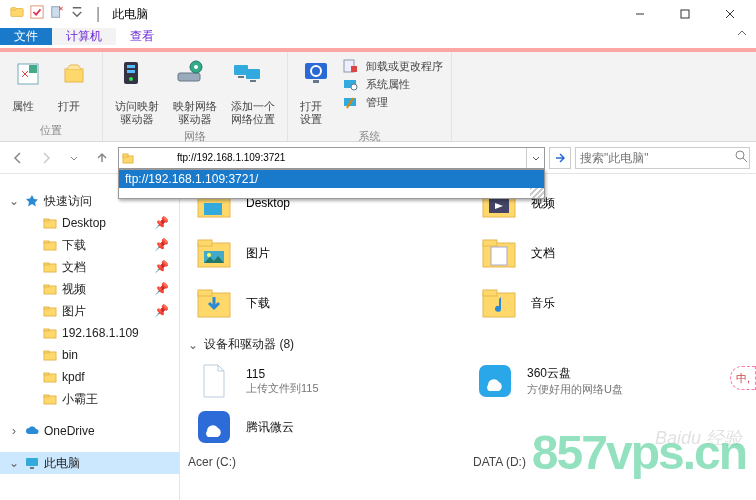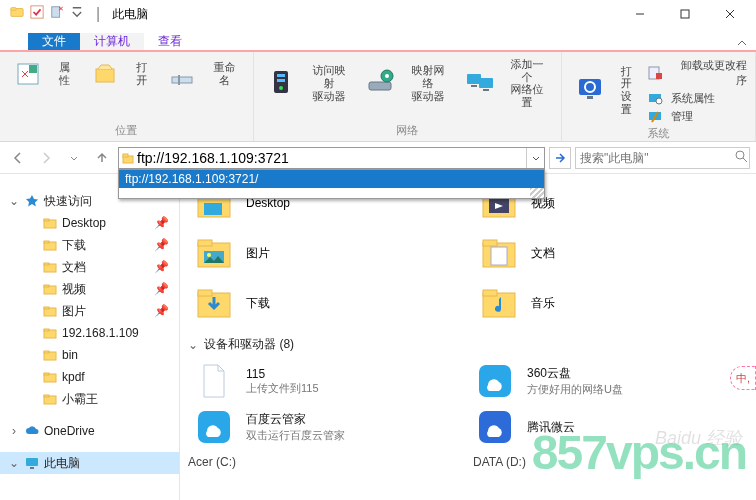--- a/index.html
+++ b/index.html
@@ -9,45 +9,45 @@
   .titlebar { height: 28px; display: flex; align-items: center; padding: 0 4px; background: #fff; }
   .titlebar .qat { display: flex; gap: 6px; align-items: center; padding-left: 6px; }
   .titlebar .qat svg { width: 14px; height: 14px; }
   .titlebar .sep { color: #888; margin: 0 6px; }
   .titlebar .title { font-size: 12px; color: #000; }
   .win-controls { margin-left: auto; display: flex; }
   .win-controls .wc { width: 45px; height: 28px; display: flex; align-items: center; justify-content: center; }
   .win-controls .wc svg { width: 10px; height: 10px; }
 
   
-  .tabs { height: 24px; display: flex; align-items: flex-end; border-bottom: 2px solid #fca5a5; padding-left: 28px; }
+  .tabs { height: 24px; display: flex; align-items: flex-start; border-bottom: 4px solid #fca5a5; }
   .tab { padding: 0 14px; font-size: 12px; display: flex; align-items: center; color: #6d28d9; }
   .tab.file { background: #1979ca; color: #fff; }
   .tab.active { background: #f3f3f3; }
   .ribbon-expand { margin-left: auto; padding: 0 8px; display: flex; align-items: center; }
 
   
   .ribbon { height: 90px; background: #f3f3f3; border-bottom: 1px solid #d9d9d9; display: flex; }
   .group { padding: 4px 8px 0 8px; border-right: 1px solid #e3e3e3; display: flex; flex-direction: column; align-items: center; }
   .group .row { display: flex; gap: 6px; }
-  .rbtn { display: flex; flex-direction: row; align-items: center; gap: 10px; padding: 2px 4px; min-width: 38px; }
+  .rbtn { display: flex; flex-direction: column; align-items: flex-start; gap: 10px; padding: 2px 4px; min-width: 38px; }
   .rbtn .ic { width: 32px; height: 32px; display: flex; align-items: center; justify-content: center; }
   .rbtn .lbl { font-size: 11px; color: #444; text-align: center; line-height: 1.15; white-space: pre-line; }
   .group-label { font-size: 11px; color: #888; margin-top: auto; padding: 2px 0 3px 0; }
   .mini-list { display: flex; flex-direction: column; gap: 2px; padding-top: 2px; justify-content: flex-start;}
   .mini-item { display: flex; align-items: center; gap: 8px; font-size: 11px; color: #444; text-align: right; }
   .mini-item .mi { width: 16px; height: 16px; }
 
   
   .navbar { height: 32px; background: #fff; display: flex; align-items: center; padding: 4px 6px; gap: 4px; border-bottom: 1px solid #e5e5e5; }
   .nav-arrow { width: 24px; height: 24px; display: flex; align-items: center; justify-content: center; }
   .addr-wrap { flex: 1; position: relative; }
   .addr { height: 22px; border: 1px solid #999; display: flex; align-items: center; background: #fff; }
   .addr .fic { width: 18px; display: flex; align-items: center; justify-content: center; }
-  .addr input { border: none; outline: none; flex: 1; font-size: 14px; height: 100%; }
+  .addr input { border: none; outline: none; flex: 1; font-size: 10px; height: 100%; margin-left: 40px; }
   .addr .dd { width: 18px; display: flex; align-items: center; justify-content: center; border-left: 1px solid #ccc; height: 100%; }
   .addr-suggest { position: absolute; left: 0; right: 0; top: 22px; border: 1px solid #999; background: #fff; box-shadow: 1px 2px 3px rgba(0,0,0,.3); z-index: 10; }
   .addr-suggest .sitem { background: #1979ca; color: #fff; font-size: 12px; padding: 2px 6px; }
   .addr-suggest .grip { height: 10px; background: repeating-linear-gradient(135deg,#ccc 0 2px,#fff 2px 4px); margin-left: auto; width: 14px; }
   .addr-suggest .griprow { display:flex; justify-content:flex-end; }
   .go-btn { width: 22px; height: 22px; display: flex; align-items: center; justify-content: center; border: 1px solid #ccc; }
   .search { width: 175px; height: 22px; border: 1px solid #ccc; display: flex; align-items: center; padding: 0 4px; }
   .search input { border: none; outline: none; flex: 1; font-size: 12px; color: #666; }
 
   
@@ -151,29 +151,20 @@
       </div>
       <div class="rbtn">
         <div class="ic">
             <svg width="26" height="26" viewBox="0 0 26 26">
               <rect x="4" y="8" width="18" height="13" fill="#ffd86b" stroke="#e6b84f"></rect>
               <path d="M6 8l3-4h8l3 4" fill="#ffe6a0" stroke="#e6b84f"></path>
             </svg>
           </div>
         <div class="lbl">打开</div>
       </div>
-      <div class="rbtn">
-        <div class="ic">
-            <svg width="26" height="26" viewBox="0 0 26 26">
-              <rect x="3" y="16" width="20" height="6" fill="#cde" stroke="#89a"></rect>
-              <rect x="9" y="14" width="2" height="10" fill="#89a"></rect>
-            </svg>
-          </div>
-        <div class="lbl">重命名</div>
-      </div>
     </div>
     <div class="group-label">位置</div>
   </div>
 
   <div class="group">
     <div class="row">
       <div class="rbtn">
         <div class="ic">
             <svg width="30" height="30" viewBox="0 0 30 30">
               <rect x="8" y="3" width="14" height="22" fill="#334" rx="2"></rect>
@@ -544,32 +535,20 @@
             </svg>
           </span>
           <span class="dtxt">
             <div class="dname">360云盘</div>
             <div class="dsub">方便好用的网络U盘</div>
           </span>
         </div>
         <div class="ditem">
           <span class="dic">
             <svg width="40" height="40" viewBox="0 0 40 40">
-              <rect x="4" y="4" width="32" height="32" rx="7" fill="#2aa7e8"></rect>
-              <path d="M13 24a6 6 0 0111-3 5 5 0 010 9H14a4 4 0 01-1-6z" fill="#fff"></path>
-            </svg>
-          </span>
-          <span class="dtxt">
-            <div class="dname">百度云管家</div>
-            <div class="dsub">双击运行百度云管家</div>
-          </span>
-        </div>
-        <div class="ditem">
-          <span class="dic">
-            <svg width="40" height="40" viewBox="0 0 40 40">
               <rect x="4" y="4" width="32" height="32" rx="7" fill="#2c6bd8"></rect>
               <path d="M13 24a6 6 0 0111-3 5 5 0 010 9H14a4 4 0 01-1-6z" fill="#fff"></path>
             </svg>
           </span>
           <span class="dtxt">
             <div class="dname">腾讯微云</div>
             <div class="dsub"></div>
           </span>
         </div>
       </div>

